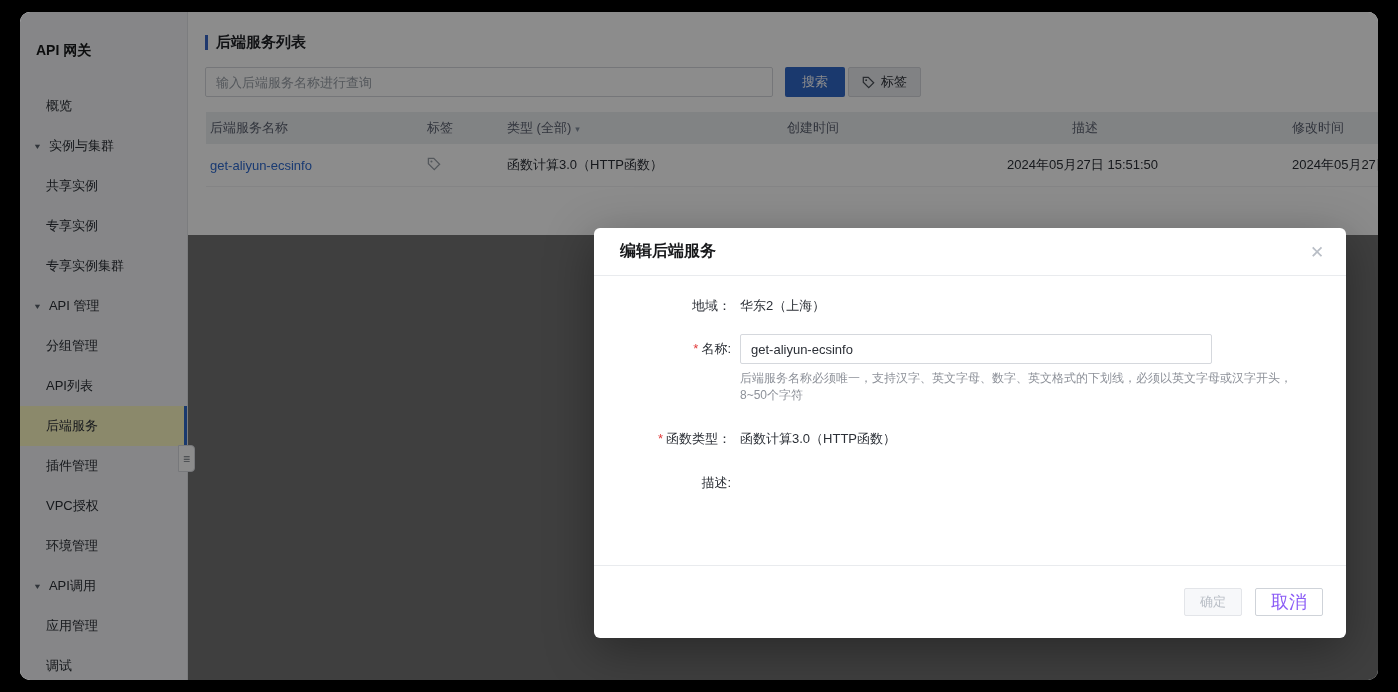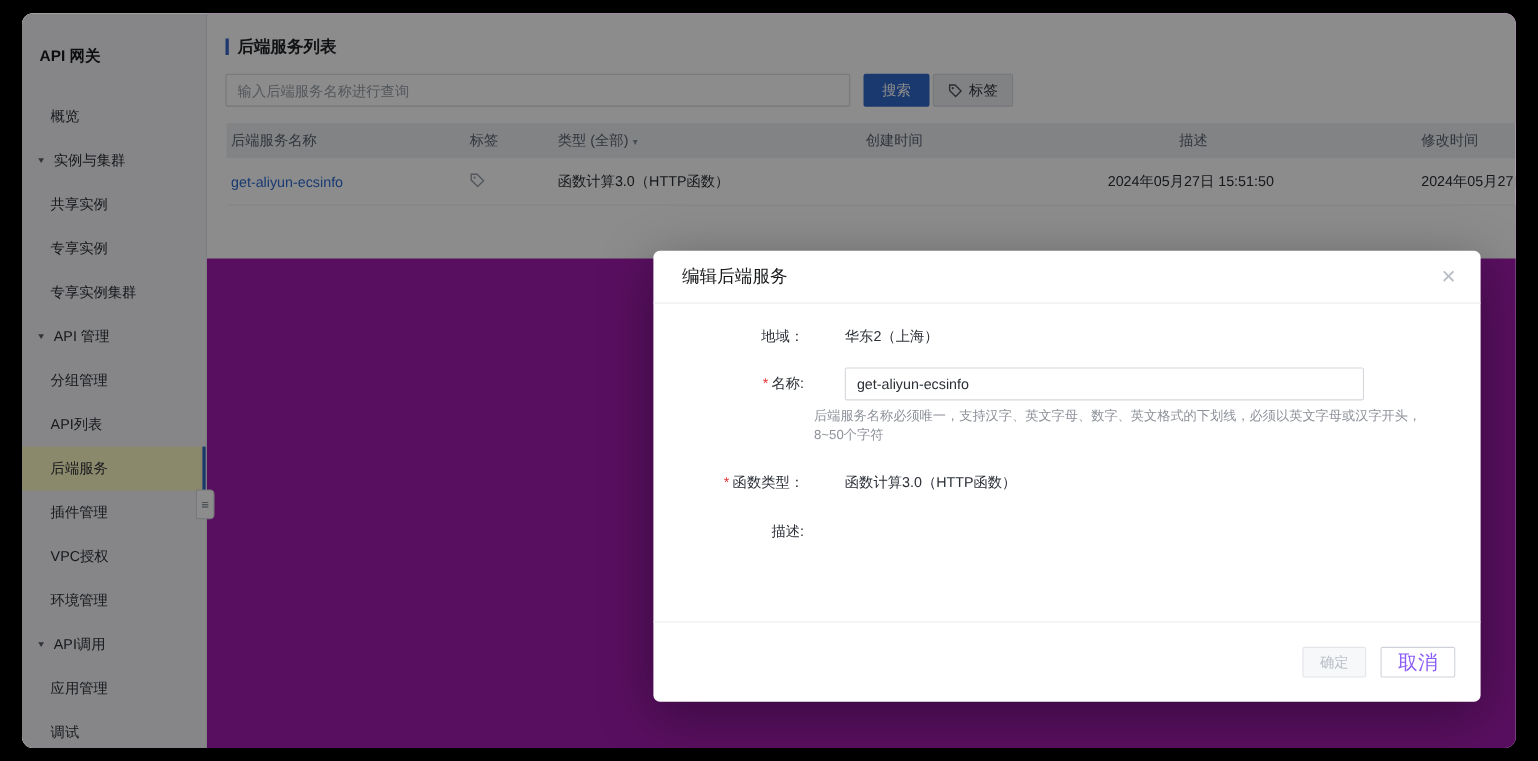--- a/index.html
+++ b/index.html
@@ -20,21 +20,21 @@
   .nav-item.selected { background:#fef9c3; }
   .nav-item.selected::after { content:""; position:absolute; right:0; top:0; bottom:0;
     width:3px; background:#2f68c9; }
   .caret { font-size:9px; color:#5a616c; margin-right:7px; transform:scaleY(.85); }
   .collapse-handle { position:absolute; left:158px; top:433px; width:17px; height:27px;
     background:#fff; border:1px solid #d9dbe0; border-radius:0 4px 4px 0;
     display:flex; align-items:center; justify-content:center; color:#70757d;
     font-size:12px; cursor:pointer; z-index:2; }
 
   
-  .main { position:absolute; left:168px; top:0; right:0; bottom:0; background:#a21caf; }
+  .main { position:absolute; left:168px; top:0; right:0; bottom:0; background:#737373; }
   .card { background:#fff; height:223px; overflow:hidden; }
   .title-row { display:flex; align-items:center; gap:8px; padding:21px 18px 0 17px; }
   .accent { width:3px; height:15px; background:#3a66c6; flex-shrink:0; }
   .page-title { font-size:15px; font-weight:700; color:#1f2126; }
   .search-row { display:flex; align-items:center; margin:15px 18px 0 17px; }
   .search-input { width:568px; height:30px; border:1px solid #d5d8dd; border-radius:2px;
     padding:0 10px; font-size:13px; color:#2b2f36; outline:none; font-family:inherit; }
   .search-input::placeholder { color:#9aa0a8; }
   .btn-primary { margin-left:12px; width:60px; height:30px; background:#3068c9; color:#fff;
     border:none; border-radius:2px; font-size:13px; cursor:pointer; font-family:inherit; }
@@ -57,26 +57,26 @@
   .caret2 { font-size:9px; color:#84909f; margin-left:4px; }
   .link { color:#2f6bd0; text-decoration:none; cursor:pointer; }
 
   
   .dim { position:absolute; inset:0; background:rgba(0,0,0,.45); z-index:50; }
   .modal { position:absolute; left:574px; top:216px; width:752px; height:410px;
     background:#fff; border-radius:6px; z-index:100;
     box-shadow:0 12px 48px rgba(0,0,0,.35); }
   .modal-header { height:48px; display:flex; align-items:center; padding:0 26px;
     border-bottom:1px solid #e9ebee; }
-  .modal-title { font-size:16px; font-weight:400; color:#17181a; }
+  .modal-title { font-size:16px; font-weight:700; color:#17181a; }
   .modal-close { position:absolute; top:11px; right:16px; width:26px; height:26px;
     display:flex; align-items:center; justify-content:center; font-size:17px;
     color:#b9bec6; cursor:pointer; }
   .modal-body { padding-top:21px; font-size:13px; color:#2b2f36; }
-  .frow { display:flex; align-items:center;gap:28px; }
+  .frow { display:flex; align-items:center; }
   .frow.region { margin-bottom:19px; }
   .frow.name  { margin-bottom:0; }
   .frow.type  { margin-bottom:18px; }
   .frow.desc  { align-items:flex-end; }
   .frow.desc .flabel { padding-top:8px; }
   .flabel { width:146px; flex-shrink:0; text-align:right; padding-right:9px; color:#2b2f36; }
   .req { color:#e23c3c; margin-right:3px; }
   .fvalue { color:#2b2f36; }
   .finput { width:472px; height:30px; border:1px solid #d5d8dd; border-radius:2px;
     padding:0 10px; font-size:13px; color:#2b2f36; outline:none; font-family:inherit; }

